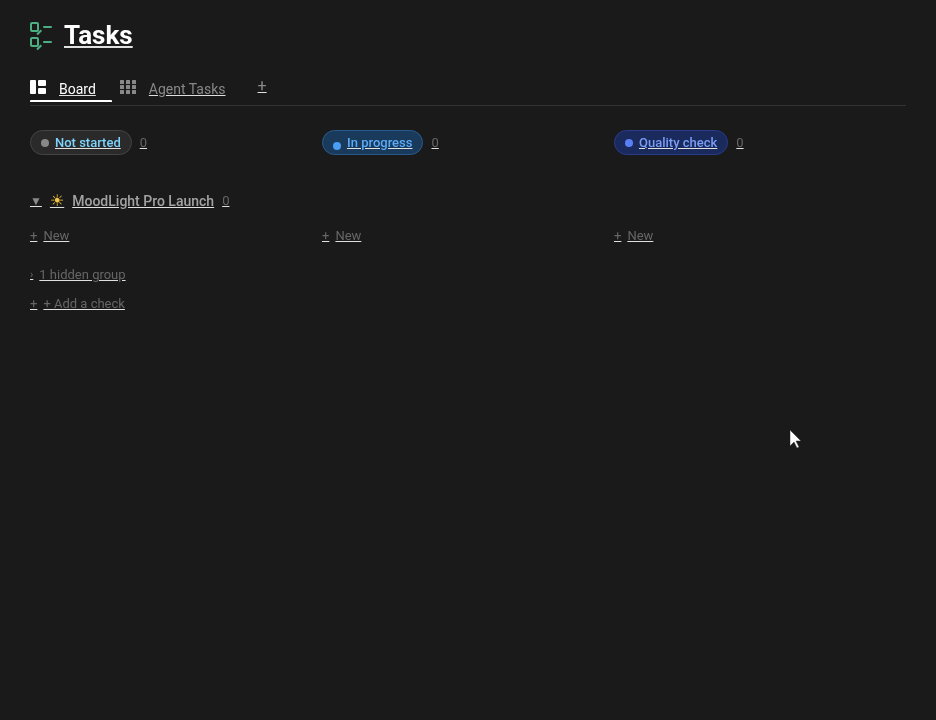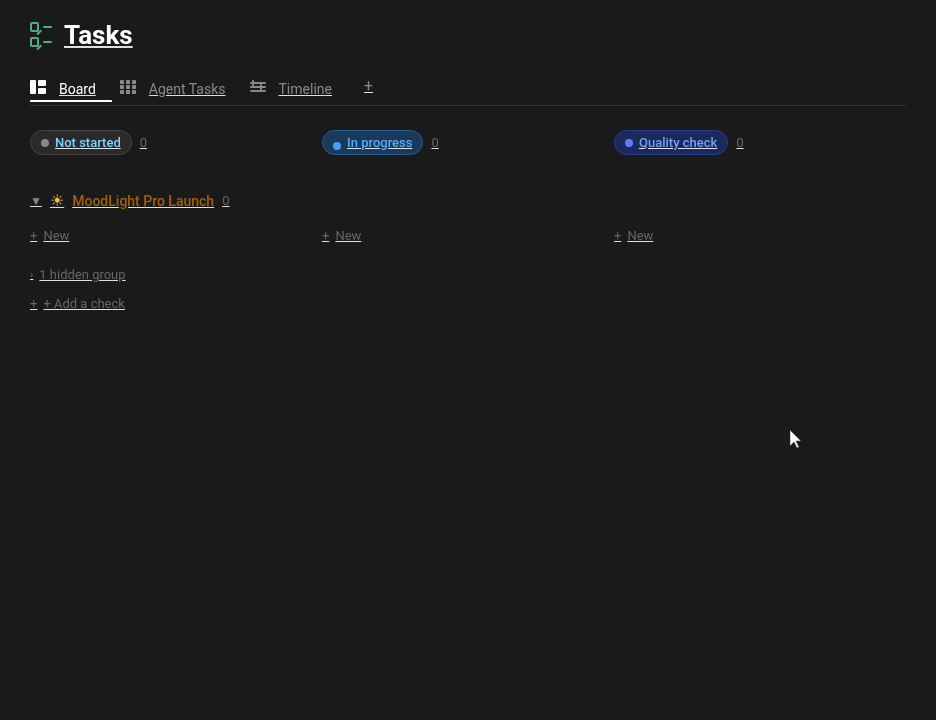--- a/index.html
+++ b/index.html
@@ -161,21 +161,21 @@
       cursor: pointer;
     }
 
     .project-sun-icon {
       color: #f5c542;
       font-size: 16px;
     }
 
     .project-name {
       font-size: 14px;
-      color: #a16207;
+      color: #a3a3a3;
       font-weight: 500;
     }
 
     .project-count {
       font-size: 13px;
       color: #666;
     }
 
     .new-task-btn {
       display: flex;
@@ -259,32 +259,20 @@
           <rect x="0" y="5" width="4" height="4" rx="0.5" fill="currentColor"></rect>
           <rect x="6" y="5" width="4" height="4" rx="0.5" fill="currentColor"></rect>
           <rect x="12" y="5" width="4" height="4" rx="0.5" fill="currentColor"></rect>
           <rect x="0" y="10" width="4" height="4" rx="0.5" fill="currentColor"></rect>
           <rect x="6" y="10" width="4" height="4" rx="0.5" fill="currentColor"></rect>
           <rect x="12" y="10" width="4" height="4" rx="0.5" fill="currentColor"></rect>
         </svg>
       </span>
       <span>Agent Tasks</span>
     </div>
-    <div class="tab-item">
-      <span>
-        <svg width="16" height="14" viewBox="0 0 16 14" fill="currentColor">
-          <rect x="0" y="2" width="16" height="2" rx="1" fill="currentColor"></rect>
-          <rect x="0" y="6" width="16" height="2" rx="1" fill="currentColor"></rect>
-          <rect x="0" y="10" width="16" height="2" rx="1" fill="currentColor"></rect>
-          <rect x="2" y="0" width="2" height="6" rx="1" fill="currentColor"></rect>
-          <rect x="10" y="4" width="2" height="6" rx="1" fill="currentColor"></rect>
-        </svg>
-      </span>
-      <span>Timeline</span>
-    </div>
     <div class="tab-plus">+</div>
   </div>
 
   <div style="width: 100%;">
 
     <div style="display: grid; grid-template-columns: 1fr 1fr 1fr; gap: 0; margin-bottom: 20px;">
 
       <div class="column-header">
         <div class="status-badge badge-not-started">
           <div class="status-dot" style="background: #888888;"></div>

